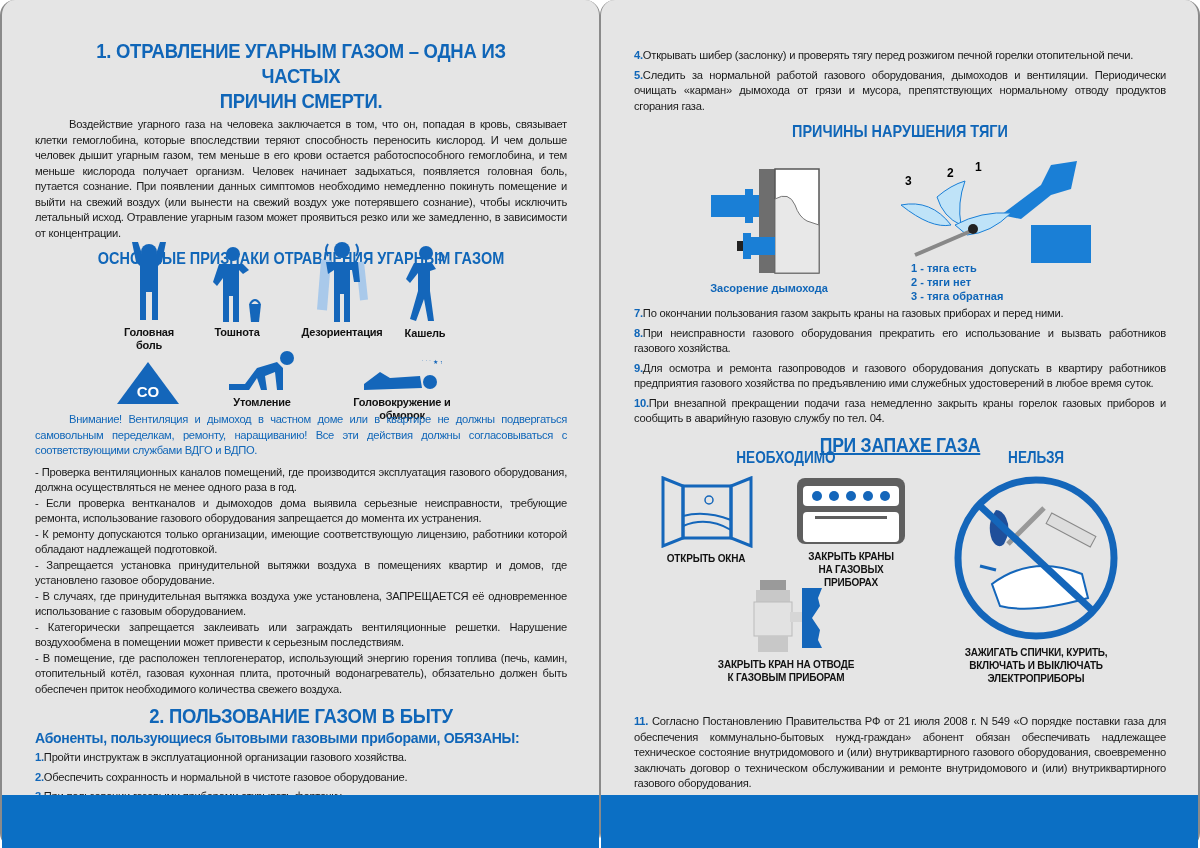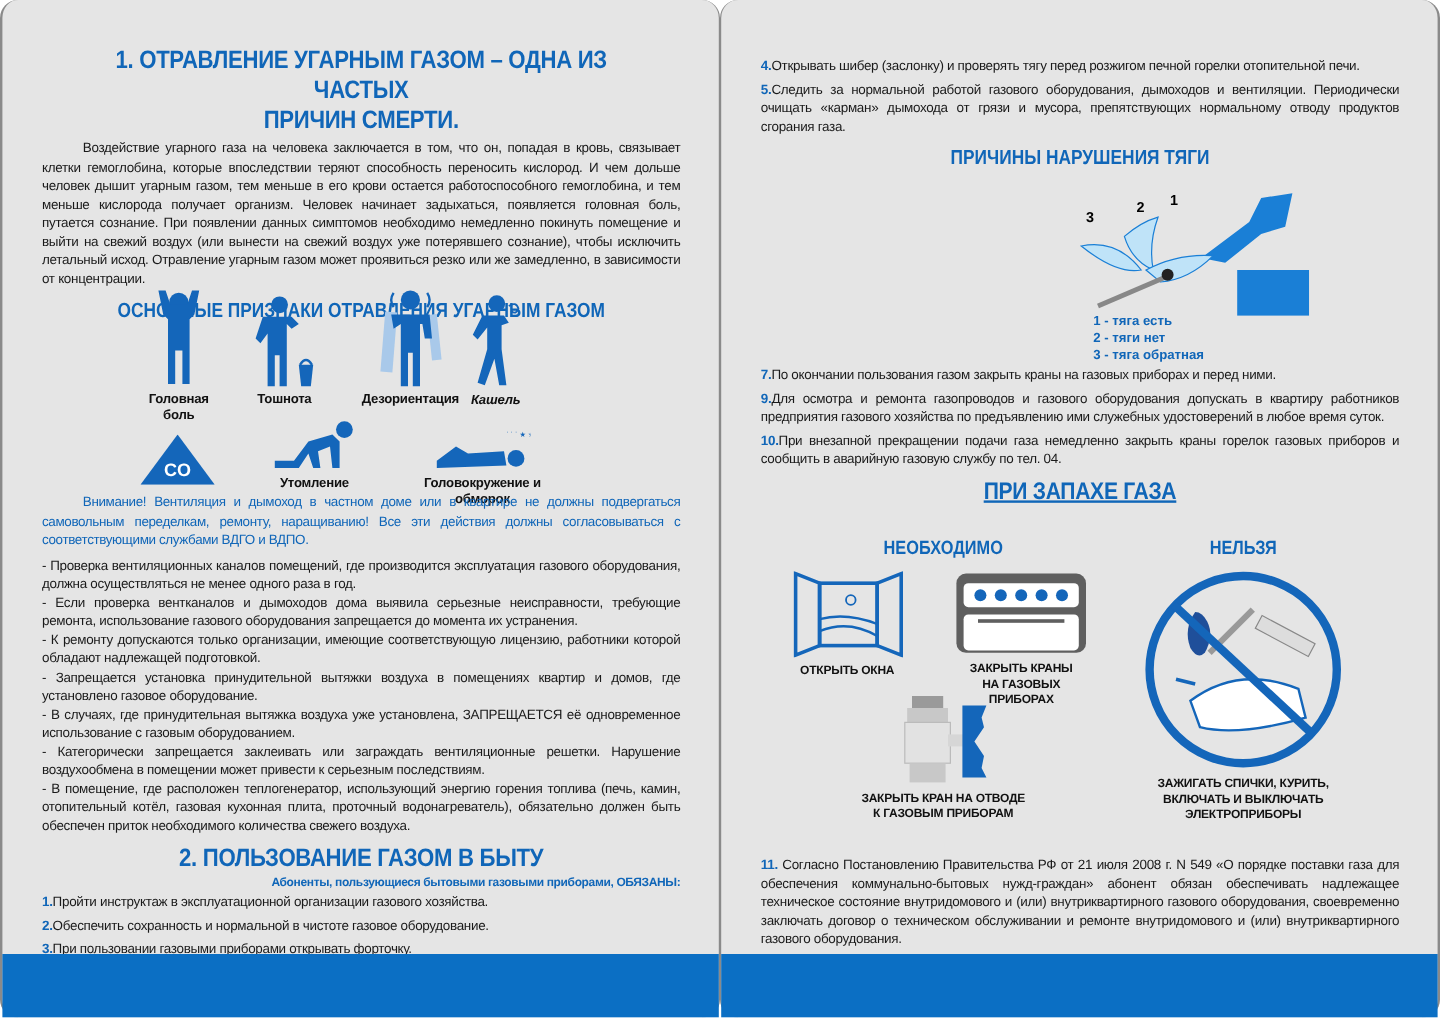--- a/index.html
+++ b/index.html
@@ -36,21 +36,21 @@
     font-size: 11.2px; line-height: 15.5px; text-align: justify;
     letter-spacing: -0.25px; margin: 0;
   }
   .indent { text-indent: 34px; }
   .warn {
     color: #1066b8; font-weight: normal; font-size: 11.2px; line-height: 15.5px;
     text-align: justify; letter-spacing: -0.3px; margin: 0;
   }
   .num { color: #1066b8; font-weight: bold; }
   .item { margin: 4px 0 0 0; }
-  .sub-blue { color: #1066b8; font-weight: bold; font-size: 10px; text-align: right; letter-spacing: -0.3px; }
+  .sub-blue { color: #1066b8; font-weight: bold; font-size: 14px; text-align: left; letter-spacing: -0.3px; }
 
   
   .symptoms { position: absolute; left: 0; width: 600px; top: 240px; height: 160px; padding-left: 20px; }
   .sym { position: absolute; text-align: center; }
   .sym-label { font-weight: bold; font-size: 11px; line-height: 13px; color: #111; letter-spacing: -0.2px; }
   .fig { fill: #1466ba; }
 
   
   .draft-area { position: absolute; left: 0; width: 600px; top: 155px; height: 150px; }
   .draft-legend { color: #1066b8; font-weight: bold; font-size: 11px; line-height: 14px; }
@@ -91,21 +91,21 @@
     <div class="sym" style="left:200px; top:6px; width:70px;">
       <svg width="56" height="76" viewBox="0 0 56 76">
         <circle class="fig" cx="24" cy="8" r="7"></circle>
         <path class="fig" d="M10 18 L34 18 L40 24 L34 28 L30 24 L30 76 L24 76 L24 50 L20 50 L20 76 L14 76 L14 32 L8 40 L4 36 Z"></path>
         <path class="fig" d="M40 58 L52 58 L50 76 L42 76 Z"></path>
         <path d="M41 58 Q46 50 51 58" stroke="#1466ba" stroke-width="2" fill="none"></path>
       </svg>
       <div class="sym-label">Тошнота</div>
     </div>
 
-    <div class="sym" style="left:376px; top:5px; width:70px;font-style:italic;">
+    <div class="sym" style="left:388px; top:5px; width:70px;">
       <svg width="50" height="78" viewBox="0 0 50 78">
         <circle class="fig" cx="26" cy="8" r="7"></circle>
         <path class="fig" d="M14 18 L32 18 L36 24 L30 26 L30 46 L34 76 L28 76 L24 54 L16 76 L10 74 L18 46 L18 28 L10 38 L6 34 Z"></path>
         <path d="M36 10 q6 -4 8 2 q-2 6 -6 2" stroke="#1466ba" stroke-width="1.5" fill="none"></path>
       </svg>
       <div class="sym-label">Кашель</div>
     </div>
 
     <div class="sym" style="left:115px; top:122px; width:62px;">
       <svg width="62" height="42" viewBox="0 0 62 42">
@@ -156,20 +156,33 @@
 
 <div class="page page-right">
   <div class="content" style="top:44px;">
     <p class="body-text item"><span class="num">4.</span><span>Открывать шибер (заслонку) и проверять тягу перед розжигом печной горелки отопительной печи.</span></p>
     <p class="body-text item"><span class="num">5.</span><span>Следить за нормальной работой газового оборудования, дымоходов и вентиляции. Периодически очищать «карман» дымохода от грязи и мусора, препятствующих нормальному отводу продуктов сгорания газа.</span></p>
     <p class="h2" style="margin-top:8px">ПРИЧИНЫ НАРУШЕНИЯ ТЯГИ</p>
   </div>
 
   <div class="draft-area">
 
+    <div style="position:absolute; left:108px; top:10px; width:130px;">
+      <svg width="120" height="112" viewBox="0 0 120 112">
+        <rect x="50" y="4" width="16" height="104" fill="#6e6e6e"></rect>
+        <rect x="66" y="4" width="44" height="104" fill="#ffffff" stroke="#555" stroke-width="1.5"></rect>
+        <path d="M66 34 Q80 26 86 40 Q90 52 98 56 L110 60 L110 108 L66 108 Z" fill="#e8e8e8" stroke="#777"></path>
+        <rect x="2" y="30" width="48" height="22" fill="#1a7fd6"></rect>
+        <rect x="36" y="24" width="8" height="34" fill="#1a7fd6"></rect>
+        <rect x="40" y="72" width="26" height="18" fill="#1a7fd6"></rect>
+        <rect x="34" y="68" width="8" height="26" fill="#1a7fd6"></rect>
+        <rect x="28" y="76" width="6" height="10" fill="#222"></rect>
+      </svg>
+      <div class="draft-legend" style="text-align:center; width:120px;">Засорение дымохода</div>
+    </div>
 
     <div style="position:absolute; left:290px; top:0; width:220px;">
       <svg width="200" height="110" viewBox="0 0 200 110">
         <path d="M110 60 L150 30 L160 10 L186 6 L180 34 L160 40 L130 64 Z" fill="#1a7fd6"></path>
         <rect x="140" y="70" width="60" height="38" fill="#1a7fd6"></rect>
         <path d="M10 50 Q40 44 60 70 Q40 74 10 50 Z" fill="#bfe3f8" stroke="#1a7fd6"></path>
         <path d="M46 42 Q60 30 74 26 Q66 48 70 70 Q52 62 46 42 Z" fill="#bfe3f8" stroke="#1a7fd6"></path>
         <path d="M64 70 Q90 56 120 58 Q100 78 76 80 Z" fill="#bfe3f8" stroke="#1a7fd6"></path>
         <line x1="24" y1="100" x2="80" y2="76" stroke="#888" stroke-width="4"></line>
         <circle cx="82" cy="74" r="5" fill="#222"></circle>
@@ -180,20 +193,21 @@
       <div style="position:absolute; left:20px; top:106px;">
         <div class="draft-legend">1 - тяга есть</div>
         <div class="draft-legend">2 - тяги нет</div>
         <div class="draft-legend">3 - тяга обратная</div>
       </div>
     </div>
   </div>
 
   <div class="content" style="top:302px;">
     <p class="body-text item"><span class="num">7.</span><span>По окончании пользования газом закрыть краны на газовых приборах и перед ними.</span></p>
+    <p class="body-text item"><span class="num">8.</span><span>При неисправности газового оборудования прекратить его использование и вызвать работников газового хозяйства.</span></p>
     <p class="body-text item"><span class="num">9.</span><span>Для осмотра и ремонта газопроводов и газового оборудования допускать в квартиру  работников предприятия газового хозяйства по предъявлению ими служебных удостоверений в любое время суток.</span></p>
     <p class="body-text item"><span class="num">10.</span><span>При внезапной прекращении подачи газа немедленно закрыть краны горелок газовых приборов и сообщить в аварийную газовую службу по тел. 04.</span></p>
     <p class="h1 h2u" style="margin-top:6px; font-size:20px;">ПРИ ЗАПАХЕ ГАЗА</p>
   </div>
 
   <div style="position:absolute; left:40px; top:448px; width:290px;">
     <div class="h2" style="font-size:16px;">НЕОБХОДИМО</div>
     <div style="position:absolute; left:20px; top:28px; width:90px; text-align:center;">
       <svg width="92" height="72" viewBox="0 0 92 72">
         <path d="M2 2 L22 10 L22 62 L2 70 Z" fill="none" stroke="#1466ba" stroke-width="3"></path>

